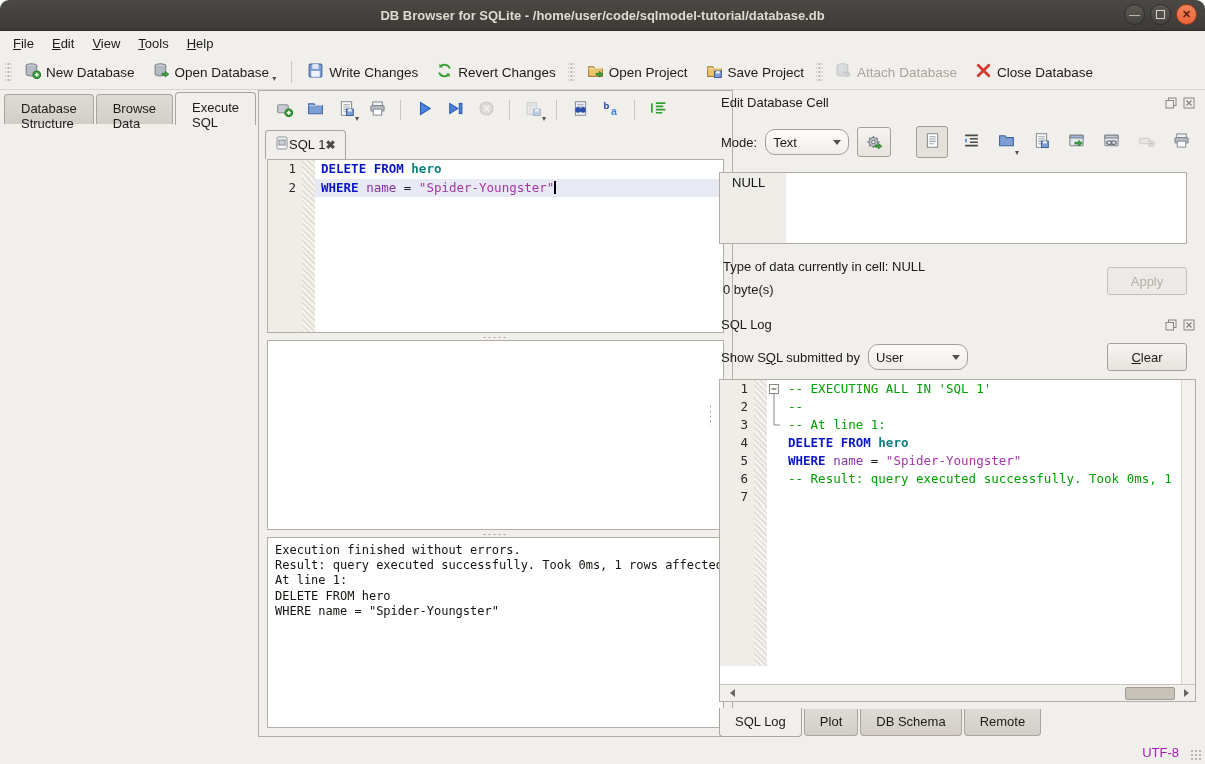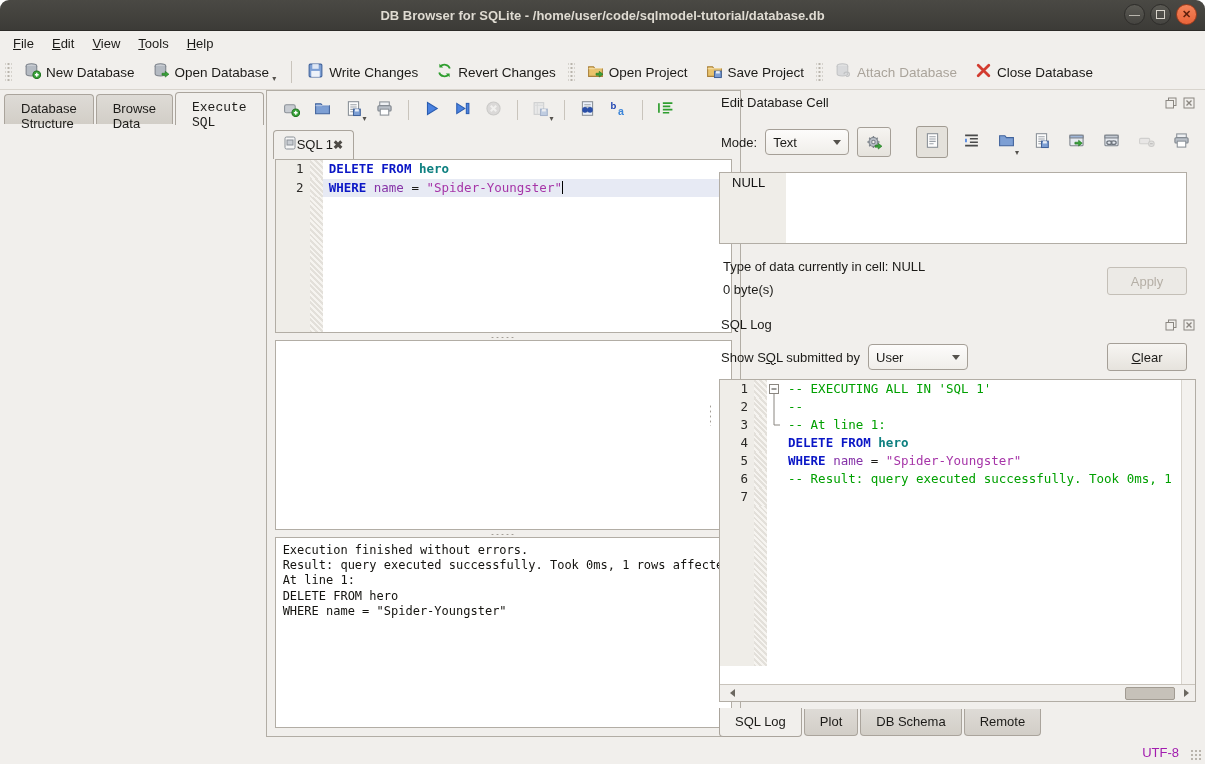--- a/index.html
+++ b/index.html
@@ -37,21 +37,21 @@
   
   .main{flex:1;display:flex;min-height:0;}
   .left{width:703px;flex:0 0 703px;padding:0 0 0 4px;display:flex;}
   .vsplit{width:6px;flex:0 0 6px;display:flex;align-items:center;justify-content:center;}
   .vsplit .dots{width:2px;height:22px;background-image:radial-gradient(circle,#a29d95 1px,transparent 1.2px);background-size:4px 5px;}
   .right{flex:1;position:relative;padding:0;min-width:0;}
   
   .maintabs{height:34px;flex:0 0 34px;display:flex;align-items:flex-end;}
   .mtab{padding:6px 16px 7px;background:linear-gradient(#dedbd6,#d2cec7);border:1px solid #aaa49c;
         border-bottom:none;border-radius:4px 4px 0 0;margin-right:2px;margin-bottom:0;height:16px;}
-  .mtab.active{background:#f1efec;padding:7px 16px 9px;position:relative;top:1px;z-index:2;font-family:Liberation Mono, monospace;}
+  .mtab.active{background:#f1efec;padding:7px 16px 9px;position:relative;top:1px;z-index:2;}
   
   .frame{flex:1;border:1px solid #b2ada5;background:#f1efec;display:flex;flex-direction:column;
          margin-bottom:3px;min-height:0;}
   .sqlbar{height:38px;flex:0 0 38px;display:flex;align-items:center;gap:5px;padding-left:12px;}
   .ibtn{width:26px;height:26px;display:flex;align-items:center;justify-content:center;border-radius:3px;position:relative;}
   .ibtn.disabled svg{opacity:.42;}
   .ibtn .caret{position:absolute;right:0px;bottom:1px;}
   .isep{width:1px;height:20px;background:#c9c4bc;margin:0 5px;}
   .filetabs{height:30px;flex:0 0 30px;display:flex;align-items:flex-end;padding-left:6px;}
   .ftab{display:flex;align-items:center;background:#f1efec;border:1px solid #aaa49c;border-bottom:none;
@@ -78,21 +78,21 @@
   .msgbox{margin:0 8px 8px;flex:1;border:1px solid #b2ada5;background:#fff;overflow:hidden;
           font-family:"DejaVu Sans Mono",monospace;font-size:12px;line-height:15.2px;color:#14130f;
           padding:5px 0 0 7px;white-space:pre;}
   
   .dockhead{display:flex;align-items:center;margin:0 10px 0 8px;}
   .dockhead .dtitle{flex:1;font-size:13px;}
   .dockbtn{width:13px;height:13px;margin-left:5px;display:flex;align-items:center;justify-content:center;}
   .r-abs{position:absolute;left:0;right:0;}
   .modelabel{margin-right:8px;}
   .combo{display:inline-flex;align-items:center;justify-content:space-between;background:linear-gradient(#fdfcfb,#f0eeea);
-         border:1px solid #a59f97;border-radius:4px;height:26px;box-sizing:border-box;padding:0 7px;}
+         border:1px solid #a59f97;border-radius:10px;height:26px;box-sizing:border-box;padding:0 7px;}
   .combo .arr{width:0;height:0;border-left:4px solid transparent;border-right:4px solid transparent;
               border-top:5px solid #55524d;margin-left:10px;}
   .gearbtn{width:32px;height:28px;border:1px solid #a59f97;border-radius:3px;background:linear-gradient(#f6f4f1,#e6e3dd);
            display:flex;align-items:center;justify-content:center;margin-left:8px;}
   .celliconbar{display:flex;align-items:center;gap:11px;margin-left:auto;margin-right:4px;}
   .cibtn{width:24px;height:24px;display:flex;align-items:center;justify-content:center;border-radius:3px;position:relative;}
   .cibtn.pressed{border:1px solid #a19b92;background:#e4e1db;width:30px;height:30px;}
   .cibtn.disabled svg{opacity:.42;}
   .cellbox{border:1px solid #b2ada5;background:#bef264;display:flex;overflow:hidden;}
   .cellgut{width:66px;flex:0 0 66px;background:#efede8;color:#111;padding:2px 0 0 12px;box-sizing:border-box;}

